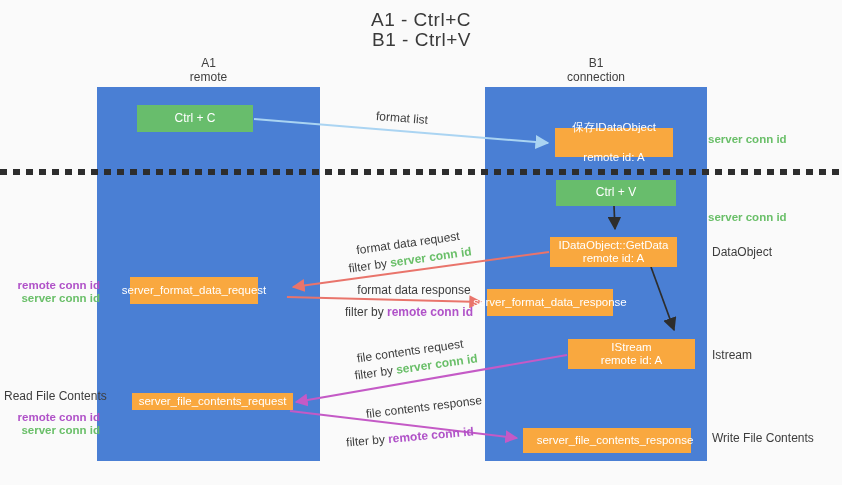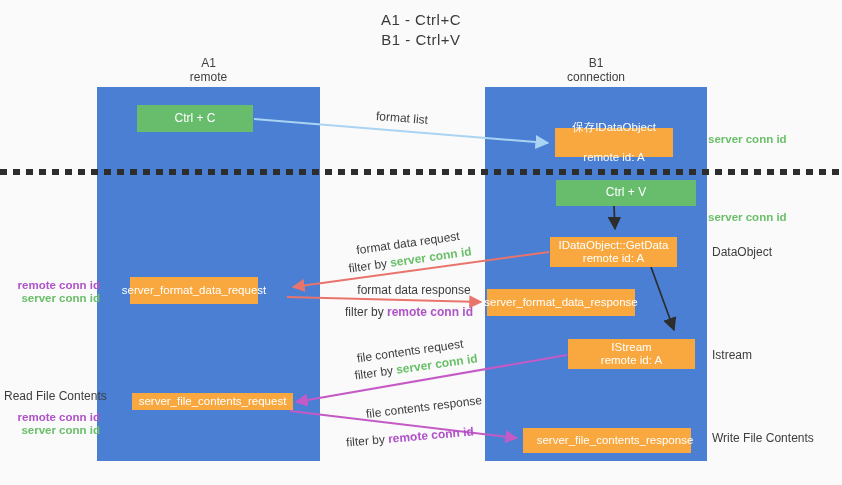--- a/index.html
+++ b/index.html
@@ -5,21 +5,21 @@
   html,body { margin:0; padding:0; background:#fafafa; }
   .canvas {
     position:relative; width:842px; height:485px; overflow:hidden;
     background:#fafafa;
     font-family:"Liberation Sans","DejaVu Sans",sans-serif;
     color:#3d3d3d;
   }
 
   
   .title-wrap { position:absolute; left:0; right:0; top:10; top:10px; display:flex; justify-content:center; }
-  .title-block { text-align:center; font-size:15px; line-height:20px; color:#3a3a3a; letter-spacing:0.5px; }
+  .title-block { text-align:right; font-size:19px; line-height:20px; color:#3a3a3a; letter-spacing:0.5px; }
 
   
   .lane-header { position:absolute; text-align:center; font-size:12px; line-height:14px; color:#3f3f3f; }
 
   
   .lane { position:absolute; top:87px; height:374px; background:#4a7fd4; z-index:1; }
 
   
   .dashed-line {
     position:absolute; left:0; top:169px; width:842px; height:6px; z-index:3;
@@ -102,34 +102,34 @@
 
   <div class="node green" style="left:137px; top:105px; width:116px; height:27px;">
     <span>Ctrl + C</span>
   </div>
 
   <div class="node orange" style="left:555px; top:128px; width:118px; height:29px;gap:16px;">
     <span>保存IDataObject</span>
     <span>remote id: A</span>
   </div>
 
-  <div class="node green" style="left:556px; top:180px; width:140px; height:26px;">
+  <div class="node green" style="left:556px; top:180px; width:120px; height:26px;">
     <span>Ctrl + V</span>
   </div>
 
   <div class="node orange" style="left:550px; top:237px; width:127px; height:30px;">
     <span>IDataObject::GetData</span>
     <span>remote id: A</span>
   </div>
 
   <div class="node orange" style="left:130px; top:277px; width:128px; height:27px;">
     <span>server_format_data_request</span>
   </div>
 
-  <div class="node orange" style="left:487px; top:289px; width:148px; height:27px;">
+  <div class="node orange" style="left:487px; top:289px; width:126px; height:27px;">
     <span>server_format_data_response</span>
   </div>
 
   <div class="node orange" style="left:568px; top:339px; width:127px; height:30px;">
     <span>IStream</span>
     <span>remote id: A</span>
   </div>
 
   <div class="node orange" style="left:116px; top:393px; width:161px; height:17px;margin-left:16px;">
     <span>server_file_contents_request</span>

